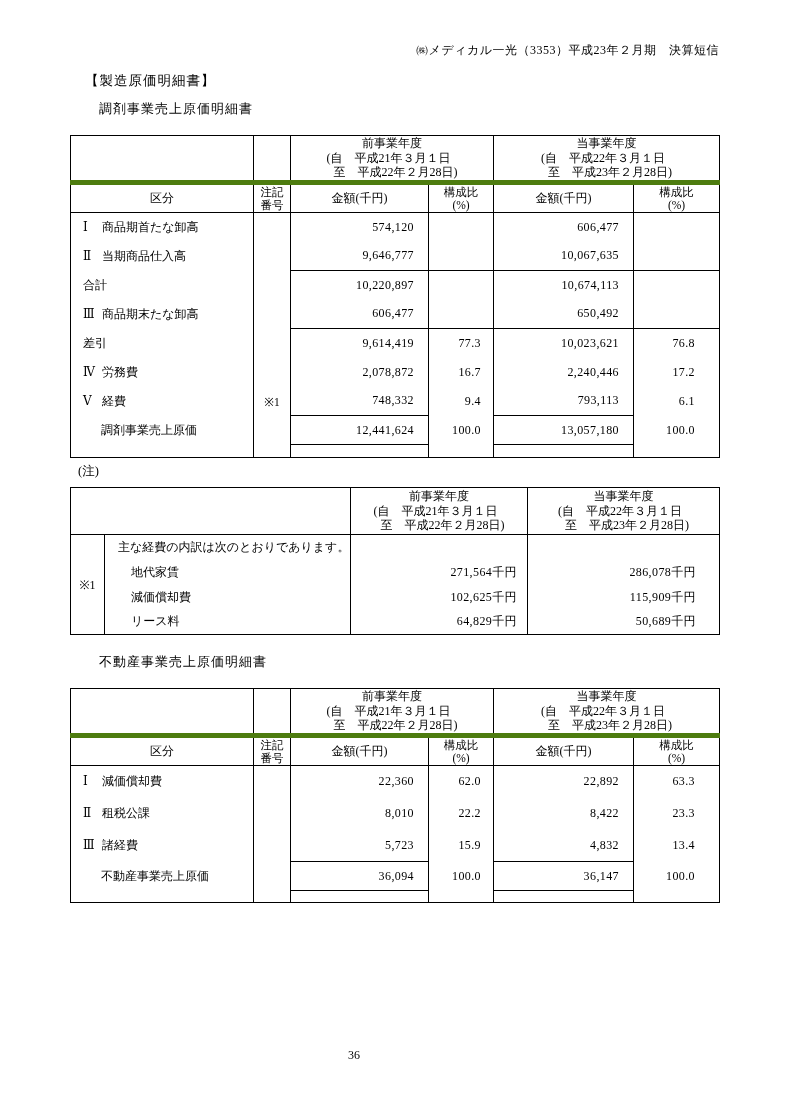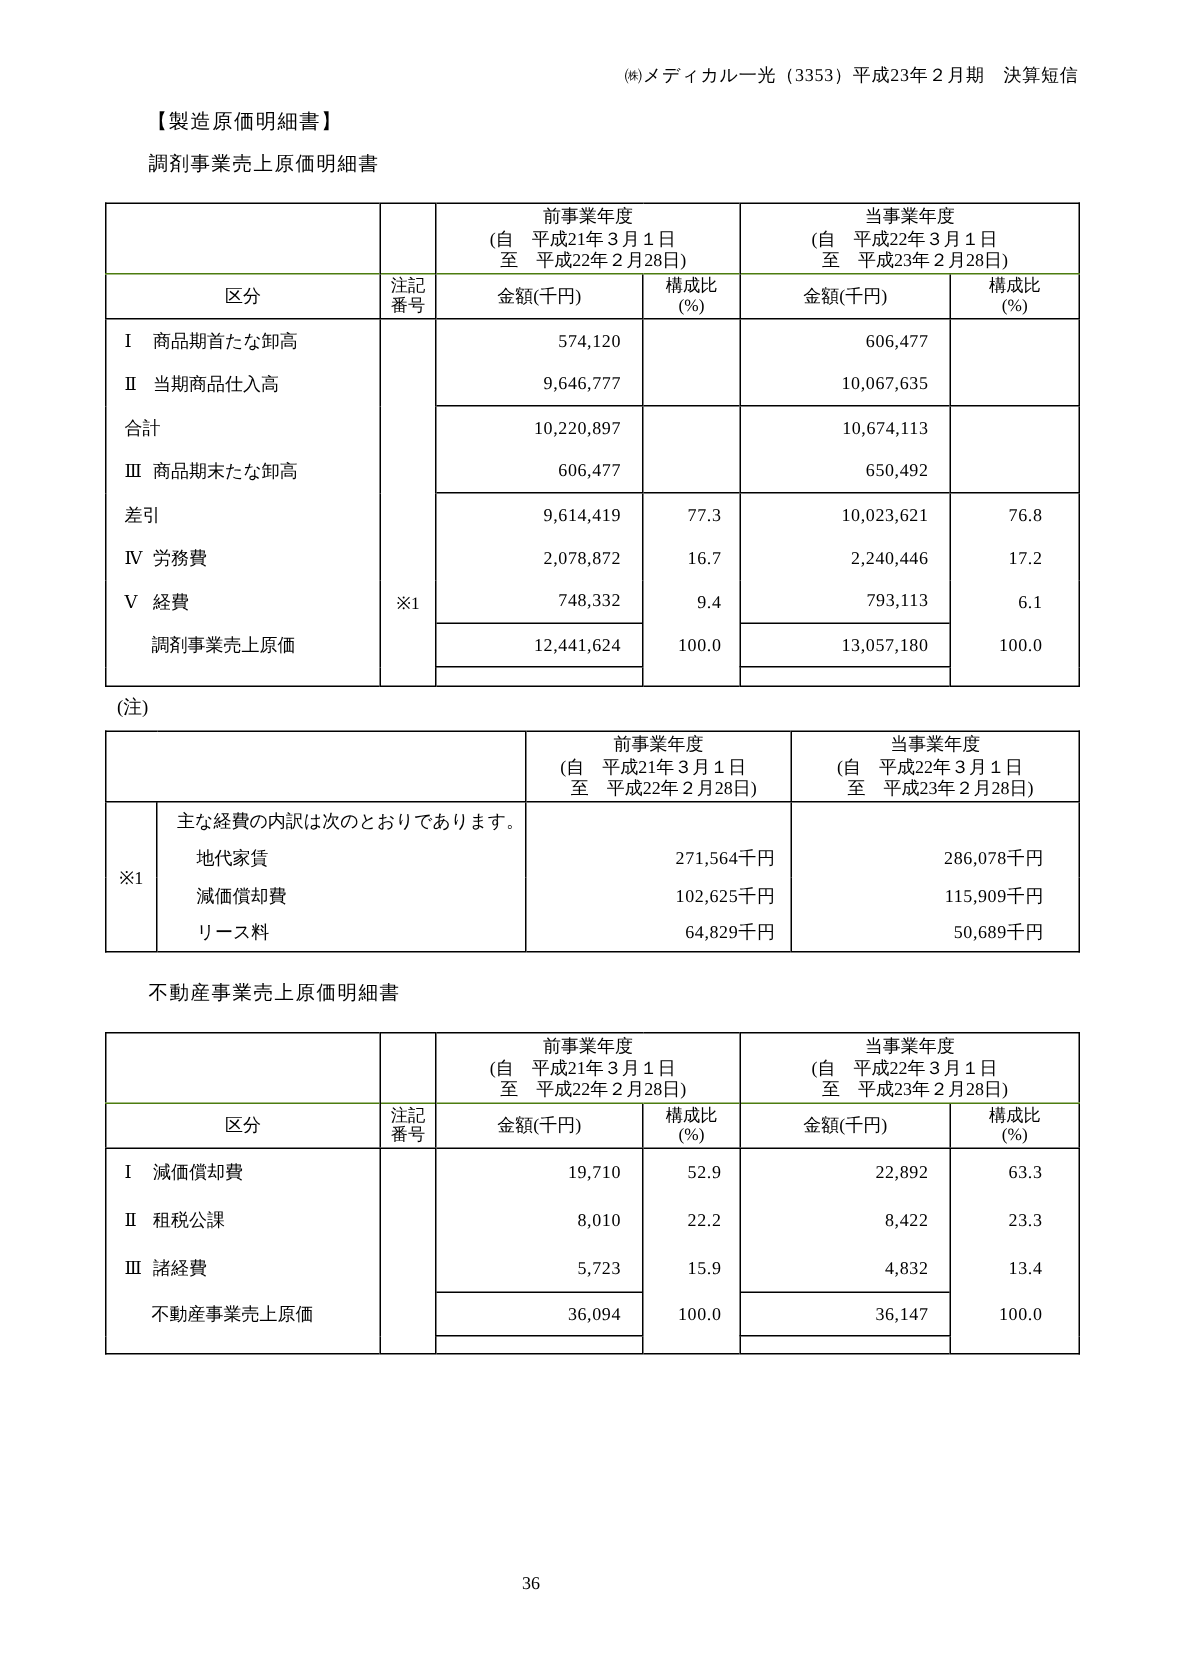--- a/index.html
+++ b/index.html
@@ -14,21 +14,21 @@
     height: 1118px;
     background: #ffffff;
     overflow: hidden;
   }
   .abs { position: absolute; }
 
   #doc-header {
     left: 70px; top: 42px; width: 649px;
     text-align: right; font-size: 12px; letter-spacing: 0.5px;
   }
-  #doc-title  { left: 98px;  top: 72px;  font-size: 13.5px; letter-spacing: 1px; }
+  #doc-title  { left: 85px;  top: 72px;  font-size: 13.5px; letter-spacing: 1px; }
   #sec1-title { left: 99px;  top: 100px; font-size: 13px;   letter-spacing: 1px; }
   #note-label { left: 78px;  top: 463px; font-size: 12.5px; }
   #sec2-title { left: 99px;  top: 653px; font-size: 13px;   letter-spacing: 1px; }
   #page-number{ left: 0; top: 1048px; width: 708px; text-align: center; font-size: 12px; }
 
   table {
     border-collapse: collapse;
     table-layout: fixed;
     width: 649px;
     font-size: 12px;
@@ -44,21 +44,21 @@
 
   
   tr.period-row { height: 47px; }
   td.period { text-align: center; }
   .pwrap { display: inline-block; text-align: left; line-height: 14.5px; }
   .ptitle { text-align: center; }
   .pline.indent { padding-left: 7px; }
 
   
   tr.colhead { height: 30px; }
-  tr.colhead td { border-top: 1px solid #4d7c0f; border-bottom: 1px solid #000; text-align: center; }
+  tr.colhead td { border-top: 5px solid #4d7c0f; border-bottom: 1px solid #000; text-align: center; }
   .two-line { line-height: 12.5px; font-size: 11.5px; }
 
   
   #cost-table tr.body { height: 29px; }
   #re-table   tr.body { height: 32px; }
   #re-table   tr.total{ height: 29px; }
   #cost-table tr.strip{ height: 13px; }
   #re-table   tr.strip{ height: 12px; }
 
   td.cat   { text-align: left; padding-left: 12px; }
@@ -309,22 +309,22 @@
       </td>
       <td class="vl">金額(千円)</td>
       <td class="vl two-line">
         <div>構成比</div>
         <div>(%)</div>
       </td>
     </tr>
     <tr class="body">
       <td class="cat"><span class="rnum">Ⅰ</span><span>減価償却費</span></td>
       <td class="notecol vl"></td>
-      <td class="amt vl">19,710</td>
-      <td class="ratio vl">52.9</td>
+      <td class="amt vl">22,360</td>
+      <td class="ratio vl">62.0</td>
       <td class="amt vl">22,892</td>
       <td class="ratio r2 vl">63.3</td>
     </tr>
     <tr class="body">
       <td class="cat"><span class="rnum">Ⅱ</span><span>租税公課</span></td>
       <td class="notecol vl"></td>
       <td class="amt vl">8,010</td>
       <td class="ratio vl">22.2</td>
       <td class="amt vl">8,422</td>
       <td class="ratio r2 vl">23.3</td>

